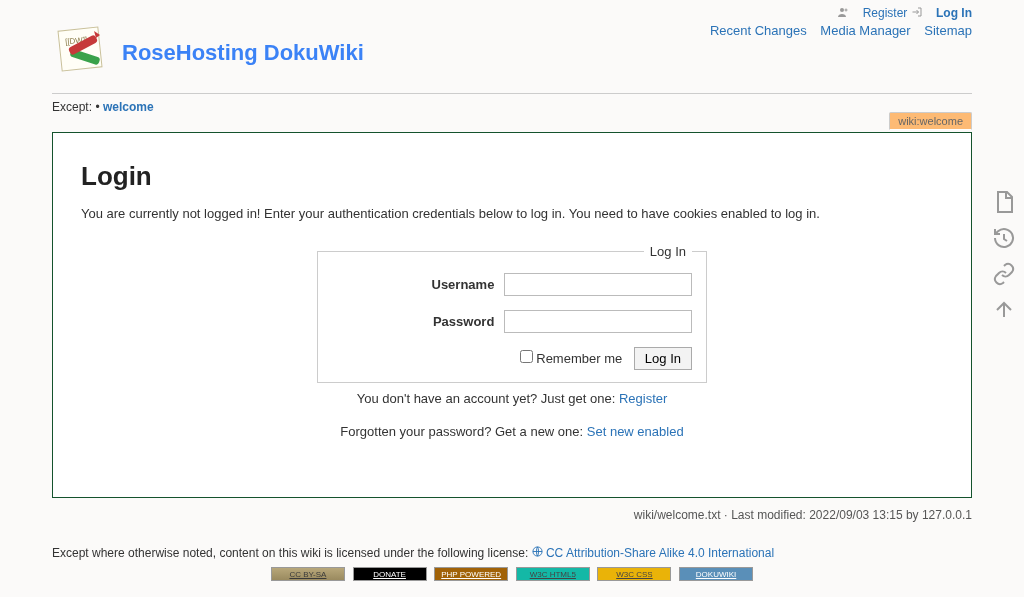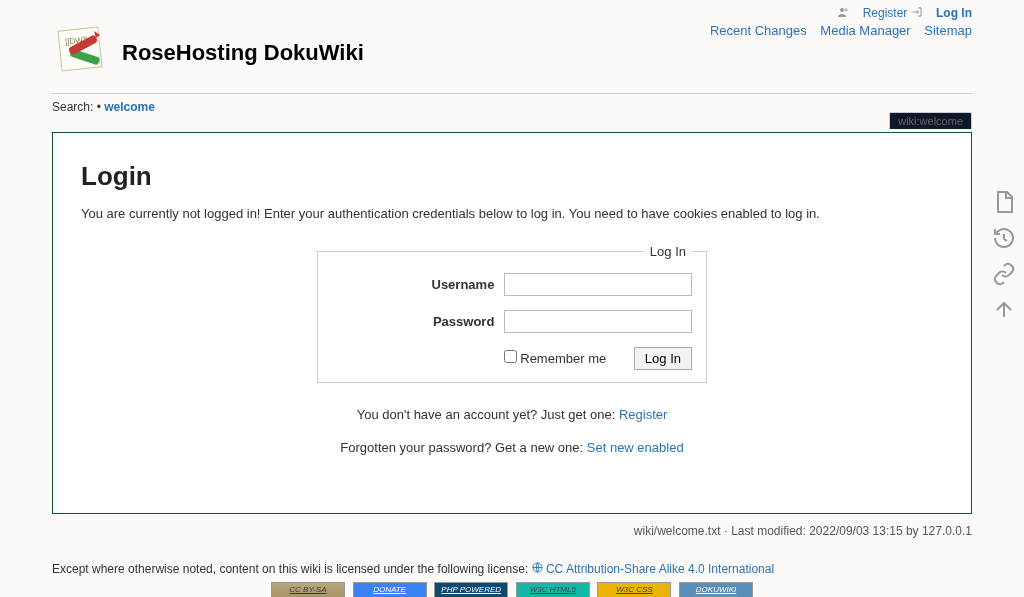--- a/index.html
+++ b/index.html
@@ -25,21 +25,21 @@
   .user-tools .ico { display:inline-block; vertical-align: middle; margin-right:2px; }
   
   .header-row {
     display: flex;
     align-items: flex-start;
     justify-content: space-between;
     padding-bottom: 4px;
   }
   .brand { display: flex; align-items: center; gap: 10px; }
   .brand h1 { font-size: 22px; font-weight: bold; }
-  .brand h1 a { color: #000000; text-decoration: none; }
+  .brand h1 a { color: #3b82f6; text-decoration: none; }
   .logo { width: 60px; height: 60px; flex-shrink: 0; }
   .right-col { text-align: right; }
   .search-wrap {
     position: relative;
     margin-bottom: 6px;
   }
   .search-input {
     width: 204px;
     padding: 3px 22px 3px 6px;
     border: 1px solid #ccc;
@@ -56,21 +56,21 @@
   .site-tools a { color: #2b73b7; text-decoration: none; margin-left: 10px; }
   hr.head-sep { border: none; border-top: 1px solid #ccc; margin: 6px 0 0 0; }
   
   .trace { padding: 6px 0 18px 0; font-size: 12px; color: #333; }
   .trace a { color: #2b73b7; text-decoration: none; font-weight: bold; }
   
   .page-wrap { position: relative; }
   .page-tab {
     position: absolute;
     right: 0; top: -20px;
-    background: #0f172a;
+    background: #fdba74;
     border: 1px solid #ccc;
     border-bottom: 1px solid #fff;
     padding: 2px 8px;
     font-size: 11px;
     color: #666;
     border-radius: 2px 2px 0 0;
   }
   
   .content-card {
     background: #fff;
@@ -98,52 +98,51 @@
     color: #333;
   }
   .field-row { margin-bottom: 14px; }
   .field-row label { margin-right: 6px; font-weight: bold; font-size: 13px;}
   .field-row input[type=text], .field-row input[type=password] {
     width: 188px;
     padding: 3px 4px;
     border: 1px solid #bbb;
   }
   .remember-row { text-align: right; }
-  .remember-row label { font-size: 13px; margin-right: 24px; font-weight: normal;}
+  .remember-row label { font-size: 13px; margin-right: 8px; font-weight: normal;}
   .login-btn {
     padding: 3px 10px;
     border: 1px solid #aaa;
     background: #f3f3f3;
     cursor: pointer;
     font-size: 13px;
   }
-  .below-login { text-align: center; margin-top: 24px; }
+  .below-login { text-align: center; margin-top: 8px; }
   .below-login p { margin: 8px 0 18px 0; }
   .below-login a { color: #2b73b7; text-decoration: none; }
   
   .docinfo { text-align: right; font-size: 12px; color: #555; padding: 10px 0 14px 0; }
   
   .license { font-size: 12px; color: #333; margin-top: 10px;}
   .license a { color: #2b73b7; text-decoration: none; }
   .buttons-row { text-align: center; margin: 6px 0 30px 0; }
   .btn-badge {
     display: inline-block;
-    width: 74px; height: 26px;
+    width: 74px; height: 14px;
     border: 1px solid #999;
     font-size: 8px;
     line-height: 14px;
     margin: 0 2px;
     color: #fff;
     vertical-align: middle;
     overflow: hidden;
-    font-style: italic;
   }
   .badge-cc { background: linear-gradient(#b8a77a,#9a8a5f); color:#3a3a3a;}
-  .badge-donate { background: #3b82f6; }
-  .badge-php { background: #0c4a6e; }
+  .badge-donate { background: #000000; }
+  .badge-php { background: #a16207; }
   .badge-html5 { background: #14b8a6; color:#444;}
   .badge-css { background: #eab308; color:#444;}
   .badge-dw { background: #5a8fb8; }
   
   .page-tools {
     position: fixed;
     right: 8px;
     top: 190px;
     display: flex;
     flex-direction: column;
@@ -196,21 +195,21 @@
         <a href="#">Recent Changes</a>
         <a href="#">Media Manager</a>
         <a href="#">Sitemap</a>
       </div>
     </div>
   </div>
 
   <hr class="head-sep">
 
   <div class="trace">
-    <span>Search:</span>
+    <span>Except:</span>
     <span>•</span>
     <a href="#">welcome</a>
   </div>
 
   <div class="page-wrap">
     <div class="page-tab">wiki:welcome</div>
 
     <div class="content-card">
       <h2>Login</h2>
       <p class="intro">You are currently not logged in! Enter your authentication credentials below to log in. You need to have cookies enabled to log in.</p>

